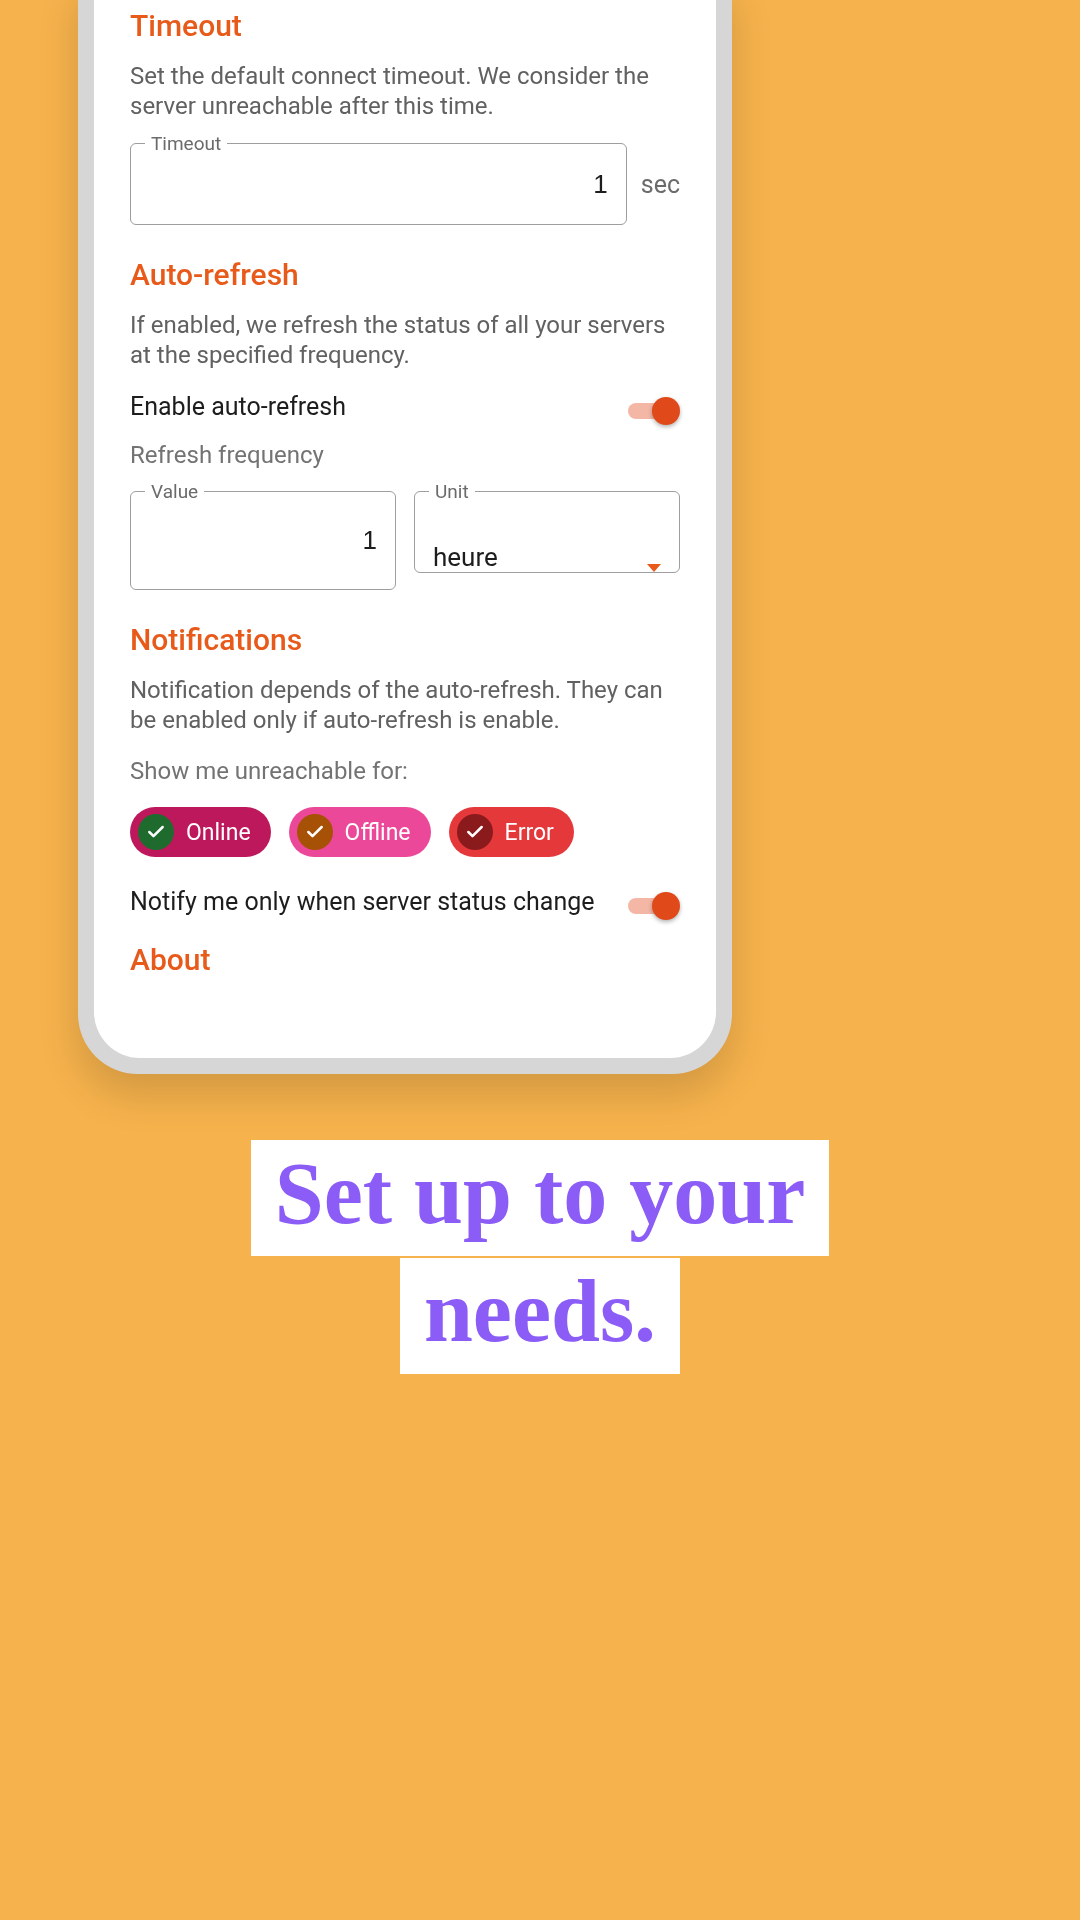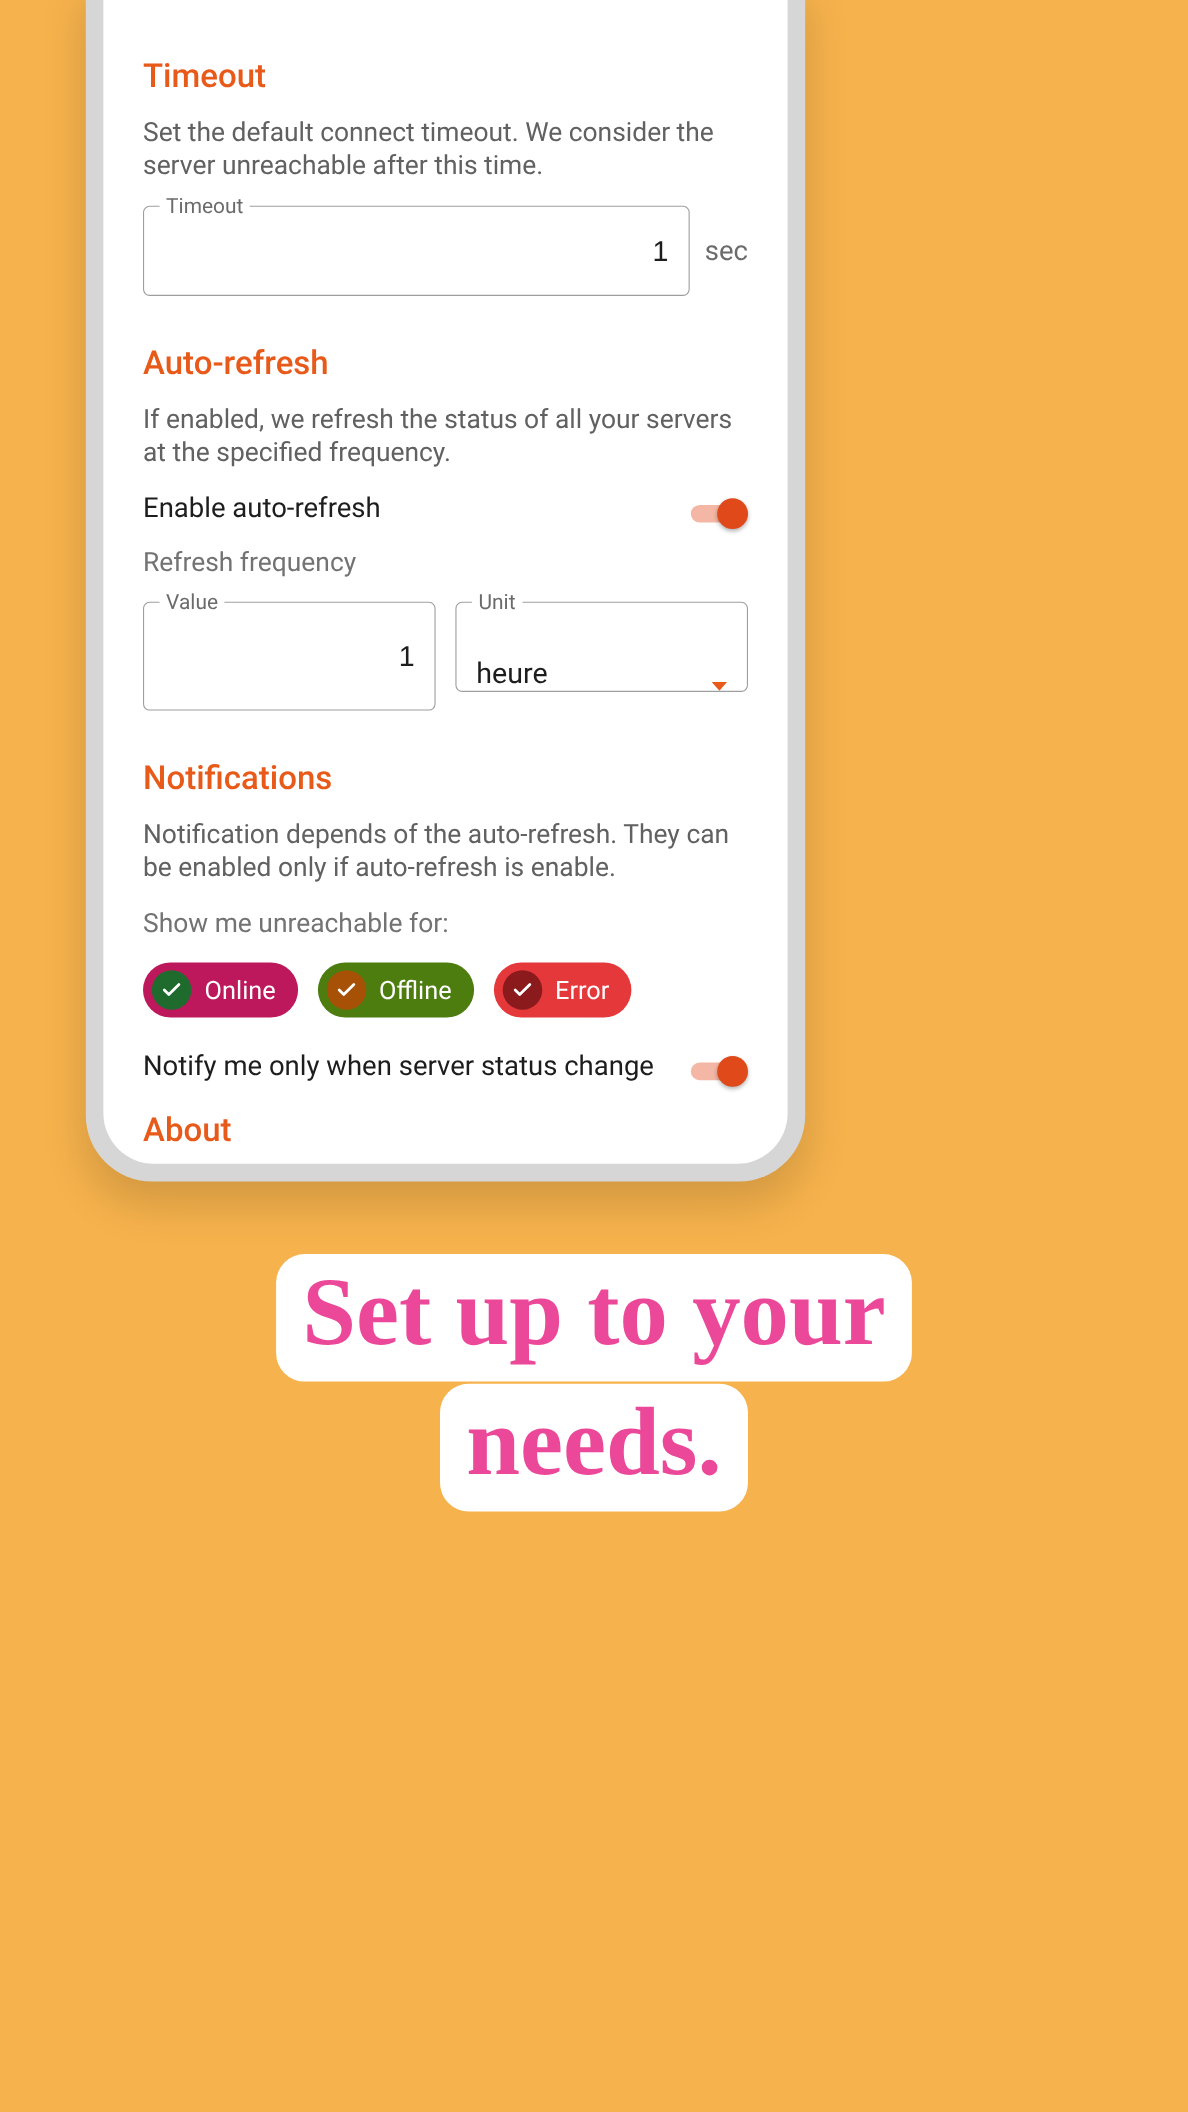--- a/index.html
+++ b/index.html
@@ -187,49 +187,48 @@
   .chip .check-circle {
     width: 36px;
     height: 36px;
     border-radius: 50%;
     display: flex;
     align-items: center;
     justify-content: center;
   }
   .chip-green { background: #be185d; }
   .chip-green .check-circle { background: #1f6b2e; }
-  .chip-orange { background: #4d7c0f; }
+  .chip-orange { background: #ec4899; }
   .chip-orange .check-circle { background: #a65106; }
   .chip-red { background: #e5383b; }
   .chip-red .check-circle { background: #8b1a1d; }
 
   .check-circle svg { width: 20px; height: 20px; }
 
   
   .promo {
     position: absolute;
     left: 0;
     width: 100%;
     text-align: center;
   }
   .promo-line1-wrap { top: 1140px; }
   .promo-line2-wrap { top: 1258px; }
   .promo span {
     display: inline-block;
     background: #ffffff;
-    color: #ec4899;
+    color: #8b5cf6;
     font-family: Georgia, "Times New Roman", serif;
     font-weight: 700;
     font-size: 88px;
     line-height: 1;
     padding: 10px 24px 18px 24px;
-    border-radius: 26px;
-  }
-
-  .section-block { margin-bottom: 8px; margin-top: 44px; }
+  }
+
+  .section-block { margin-bottom: 8px; }
 </style>
 </head>
 <body>
 
 <div class="phone-frame">
   <div class="phone-screen">
 
     <div class="section-block">
       <div class="section-title">Timeout</div>
       <div class="section-desc">Set the default connect timeout. We consider the server unreachable after this time.</div>

